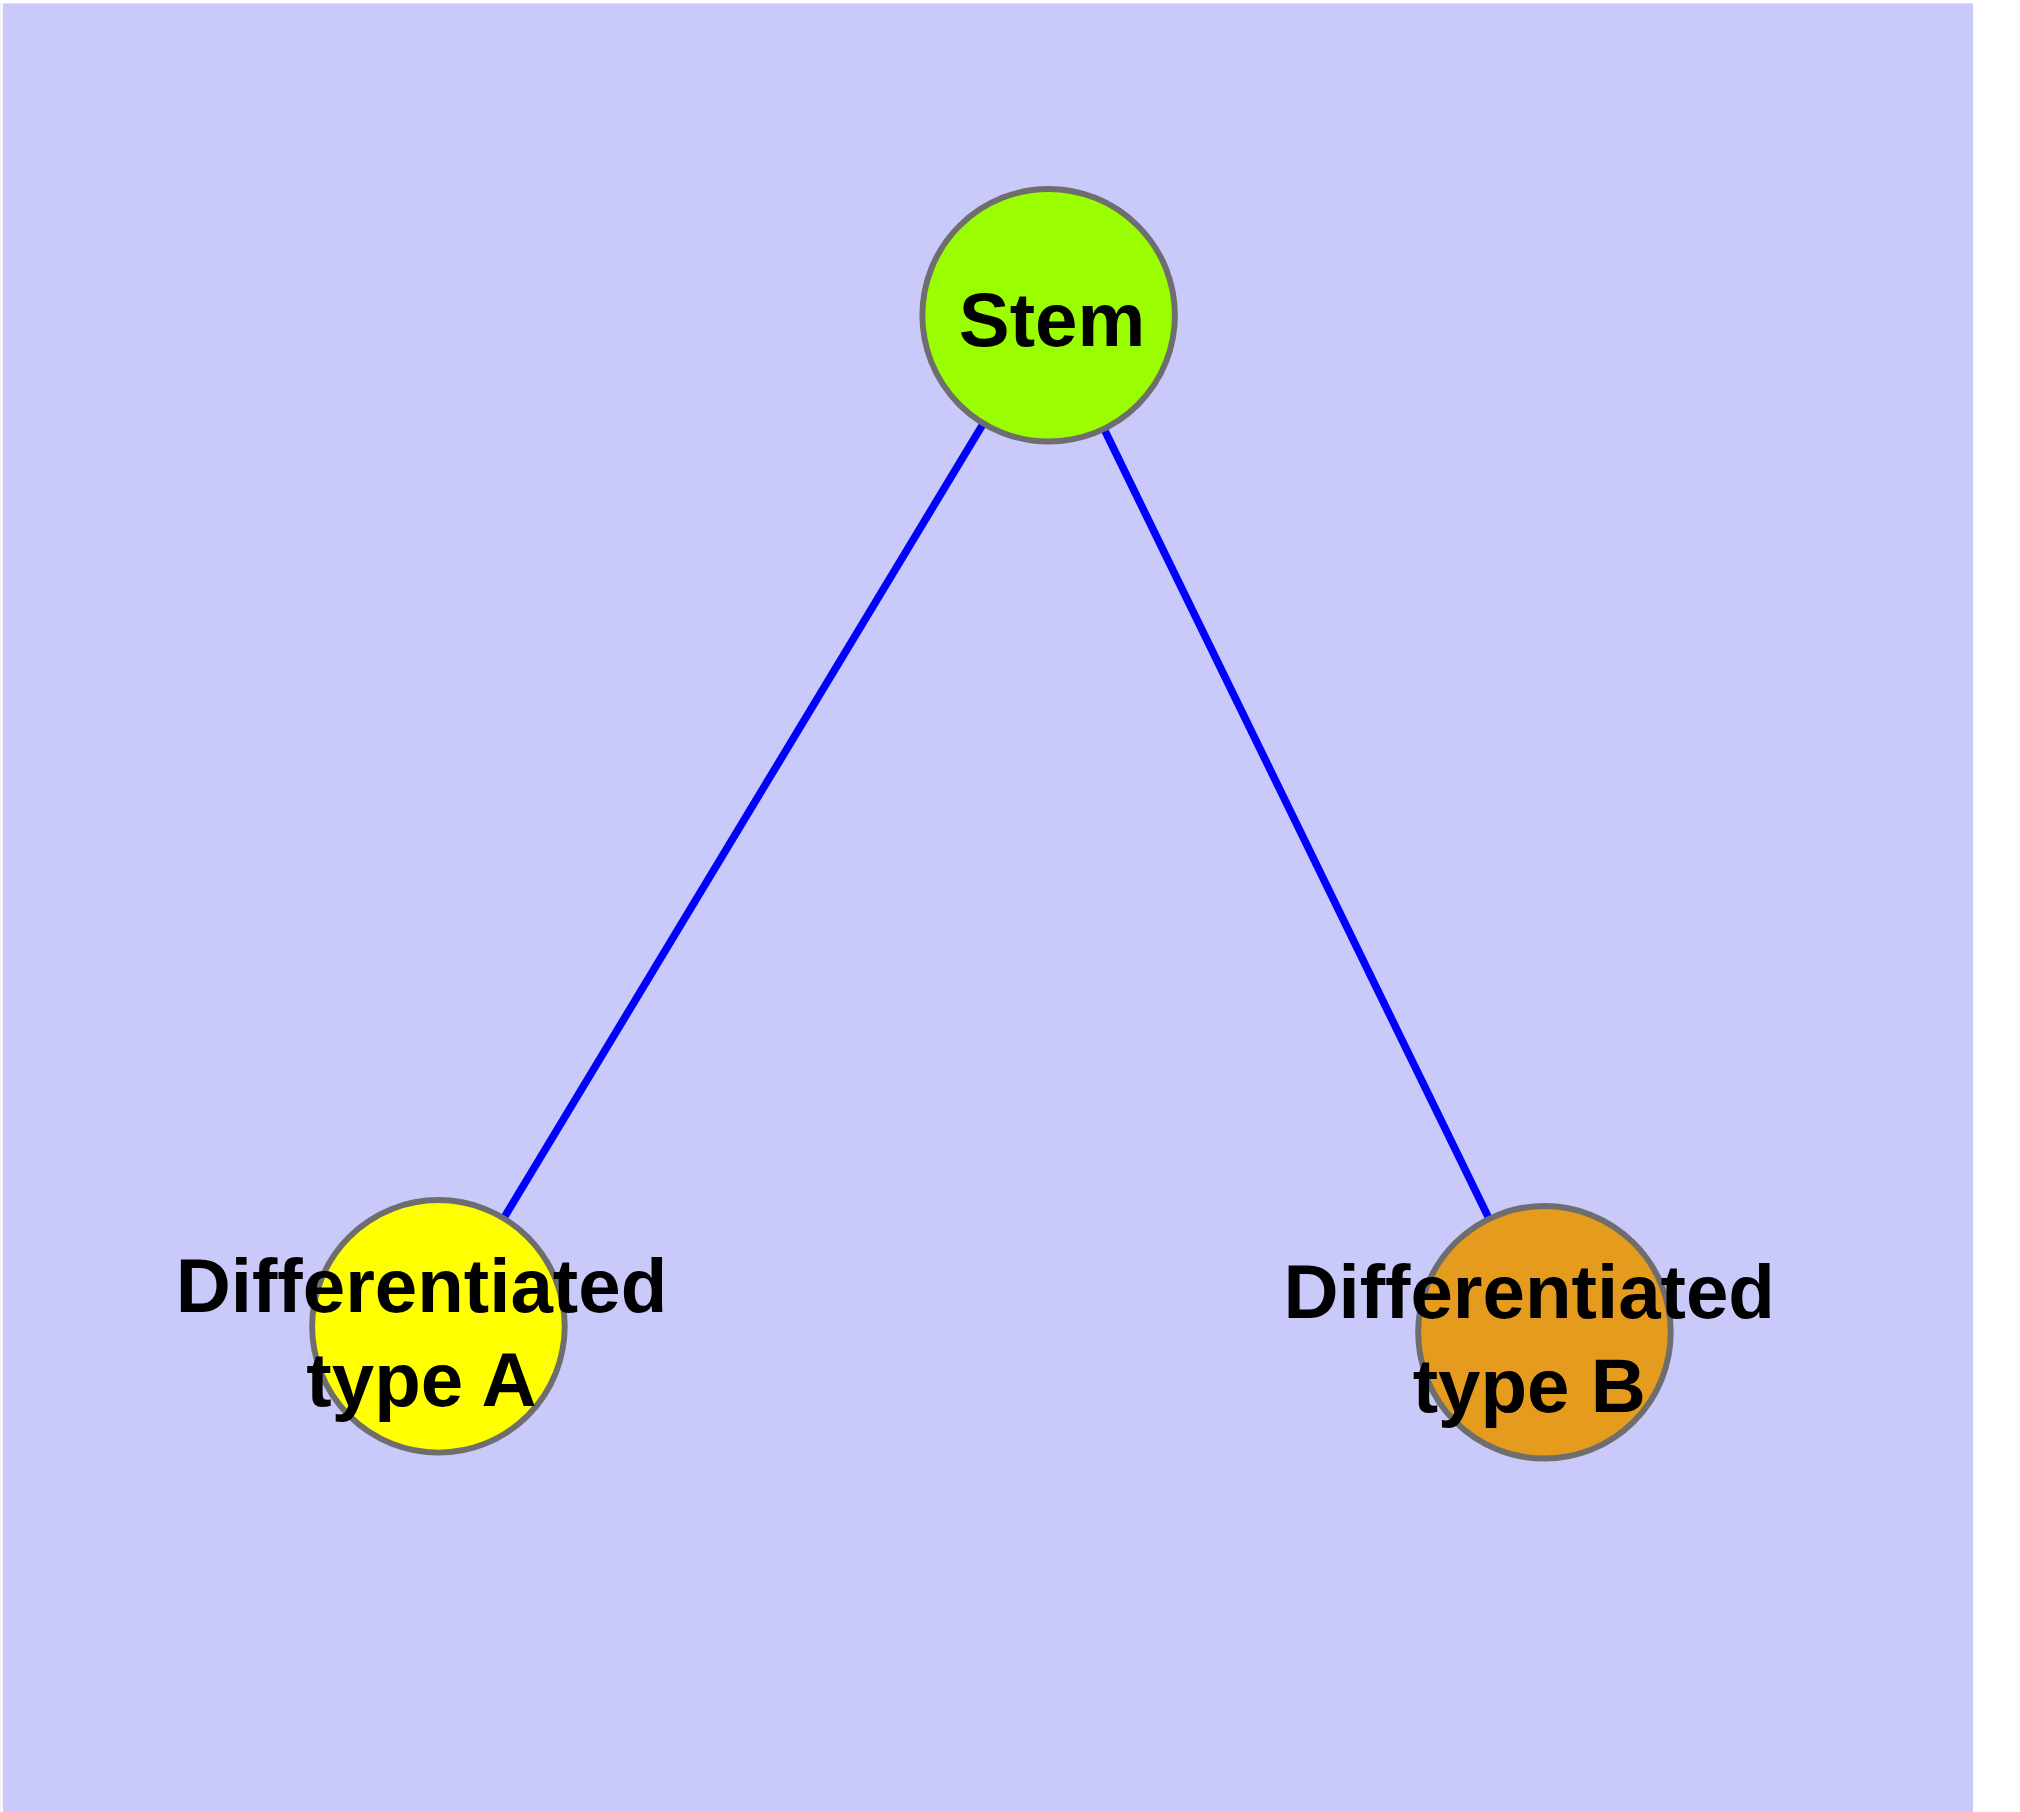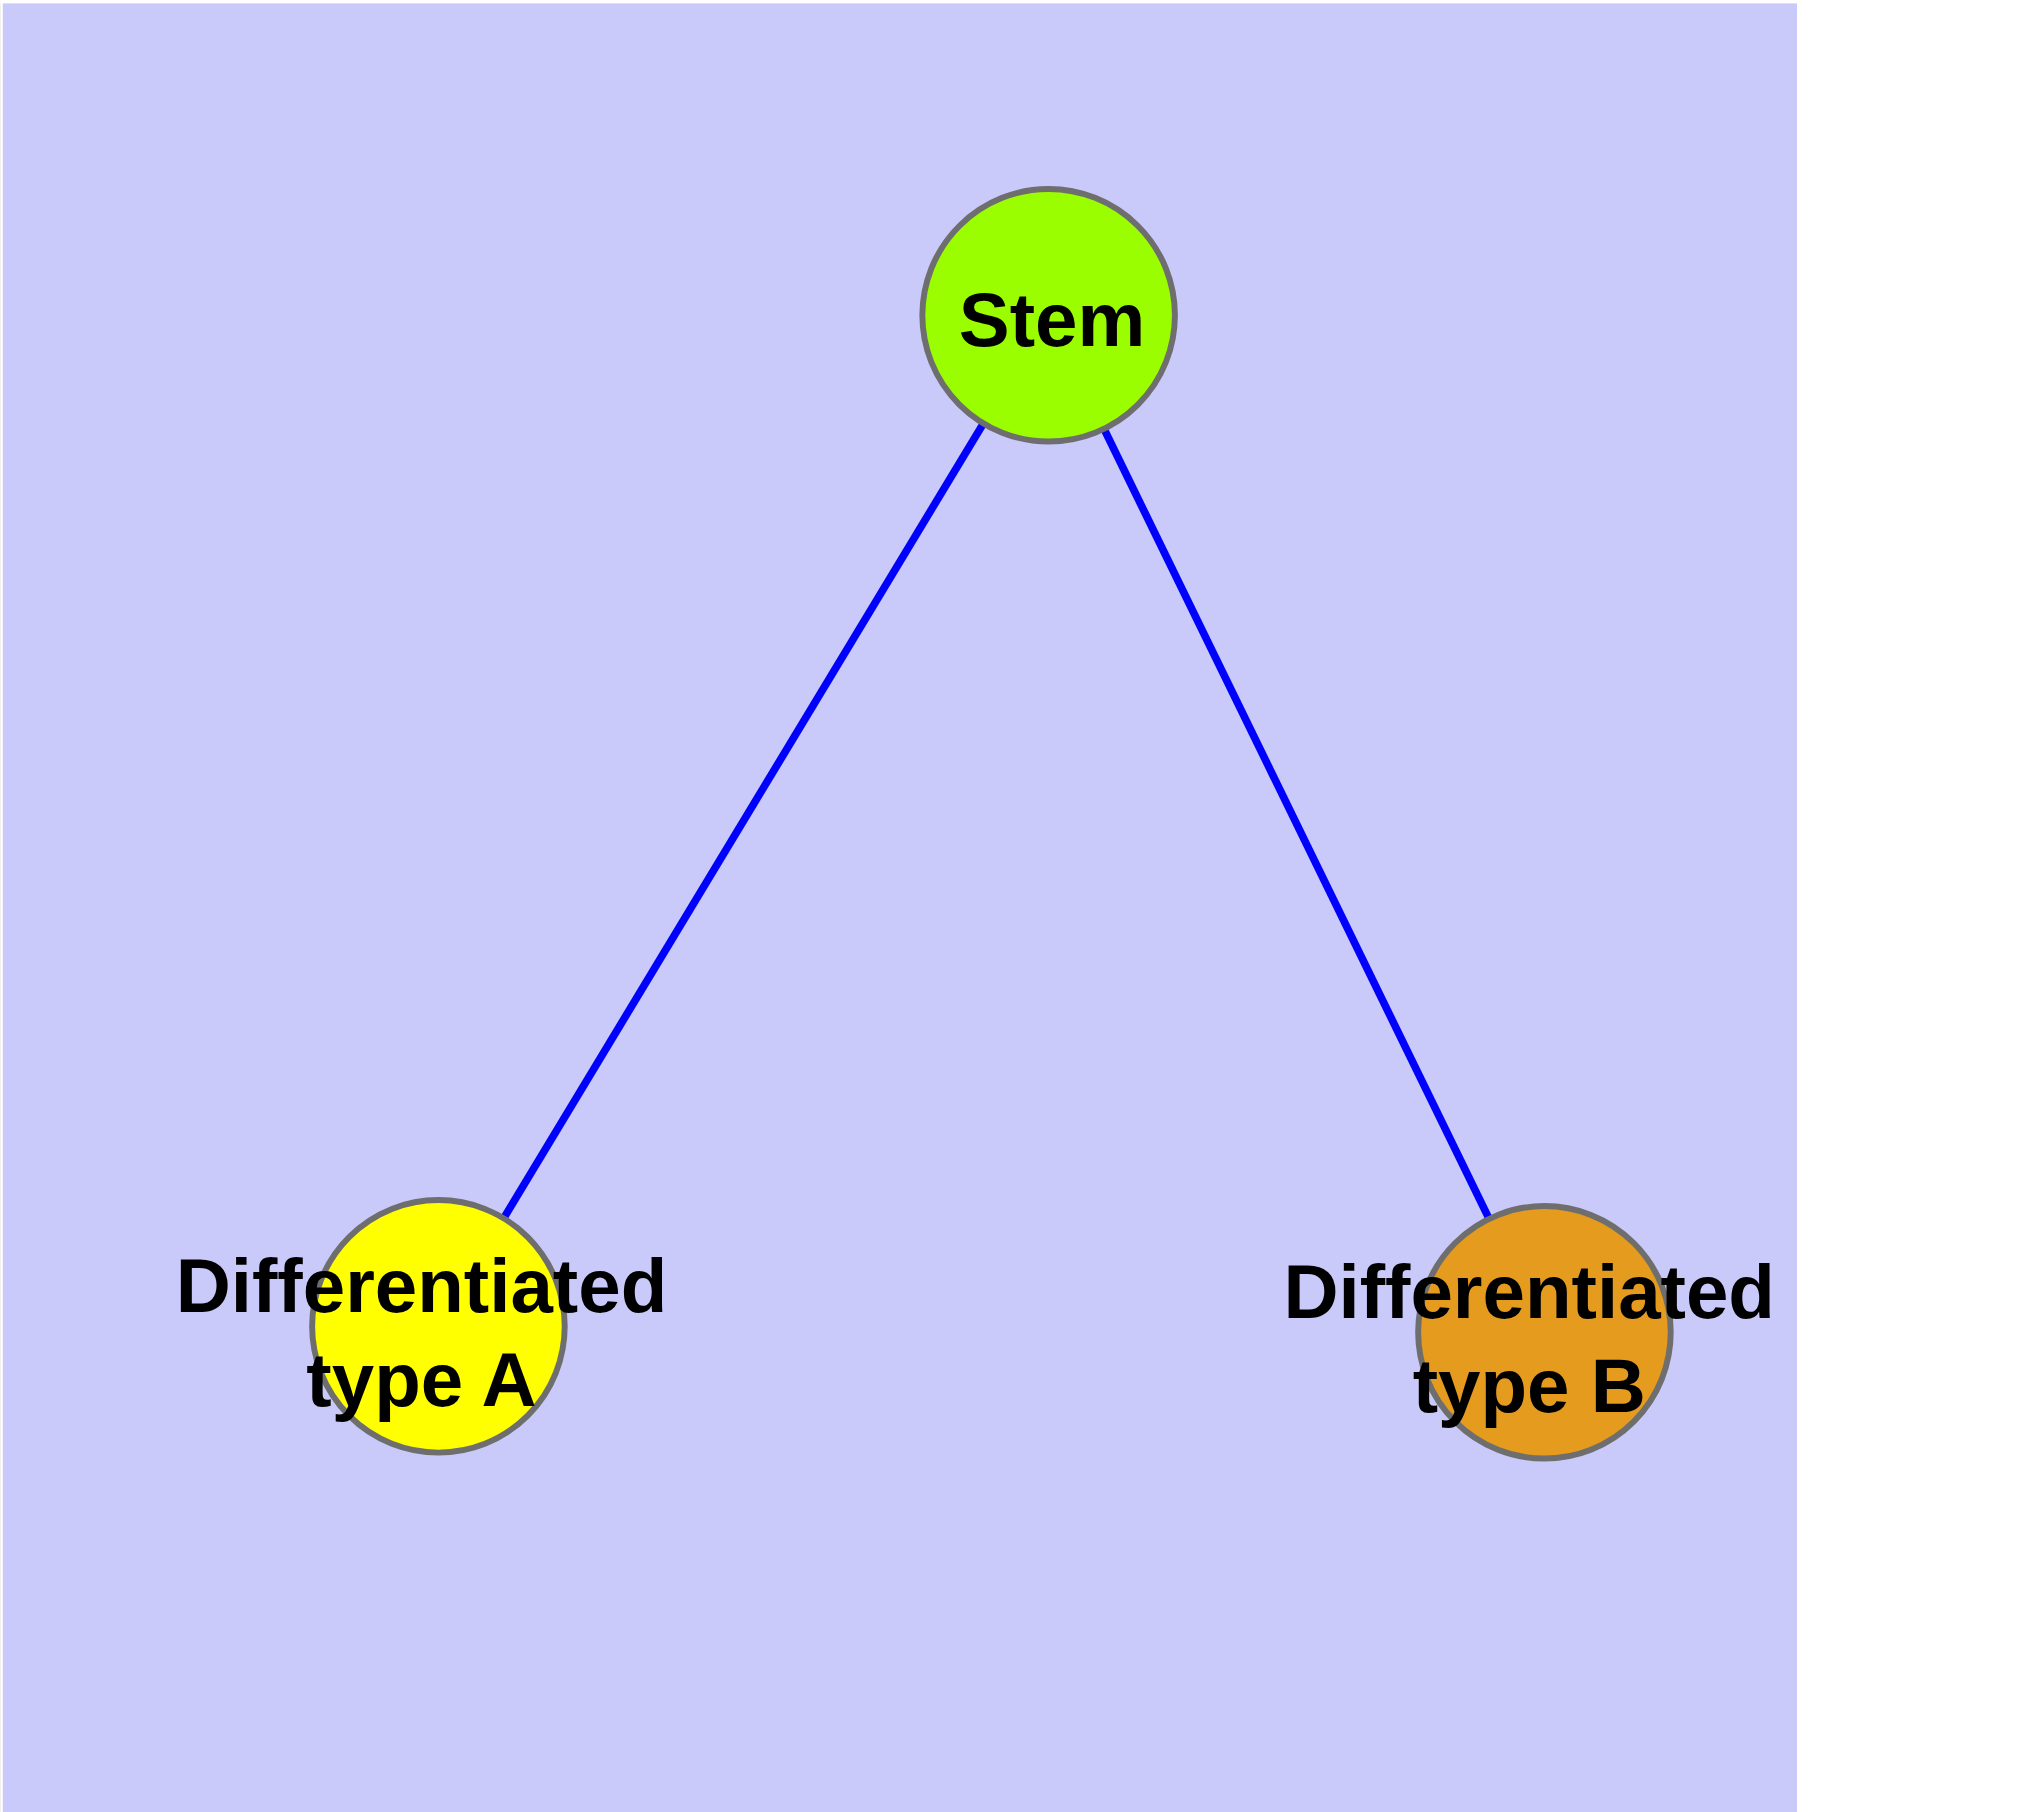--- a/index.html
+++ b/index.html
@@ -2,21 +2,21 @@
 <html style="font-size:13.6px"><head>
 <meta charset="utf-8">
 <style>
   html, body {
     margin: 0;
     padding: 0;
     background: #ffffff;
   }
   .stage {
     position: relative;
-    width: 1797px;
+    width: 1973px;
     height: 1812px;
     background: #eab308;
     overflow: hidden;
     font-family: "Liberation Sans", "DejaVu Sans", sans-serif;
   }
   .stage svg {
     position: absolute;
     top: 0;
     left: 0;
     display: block;

